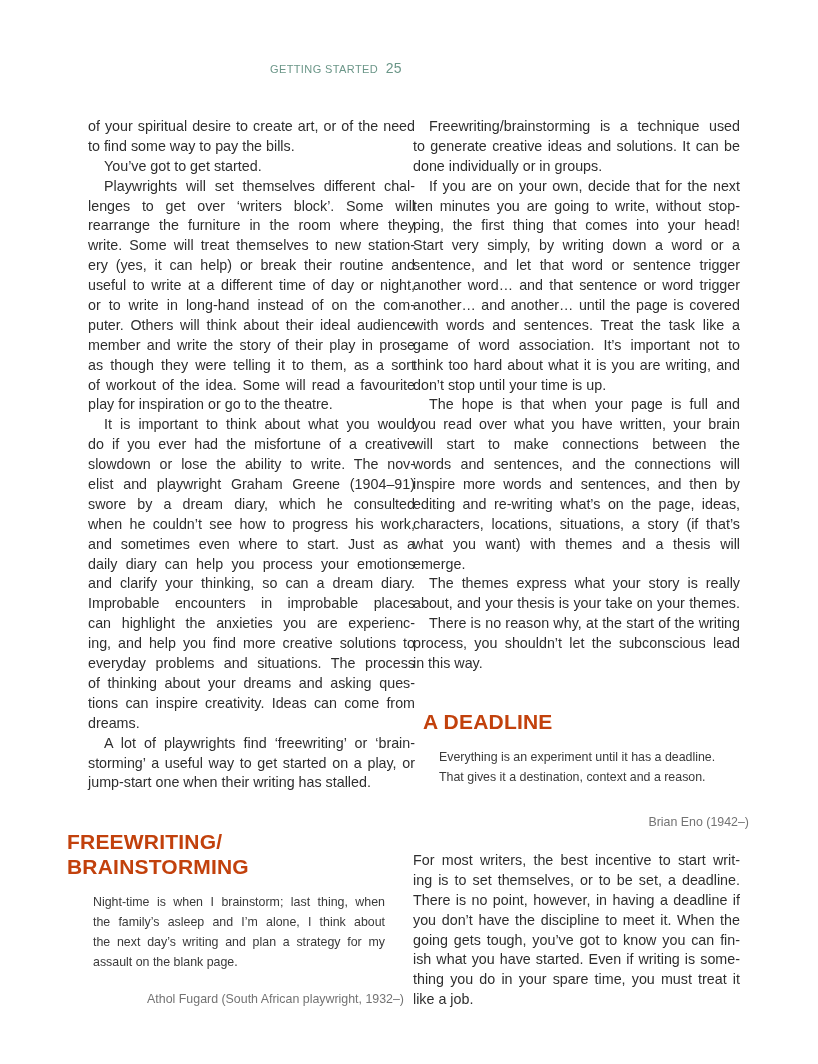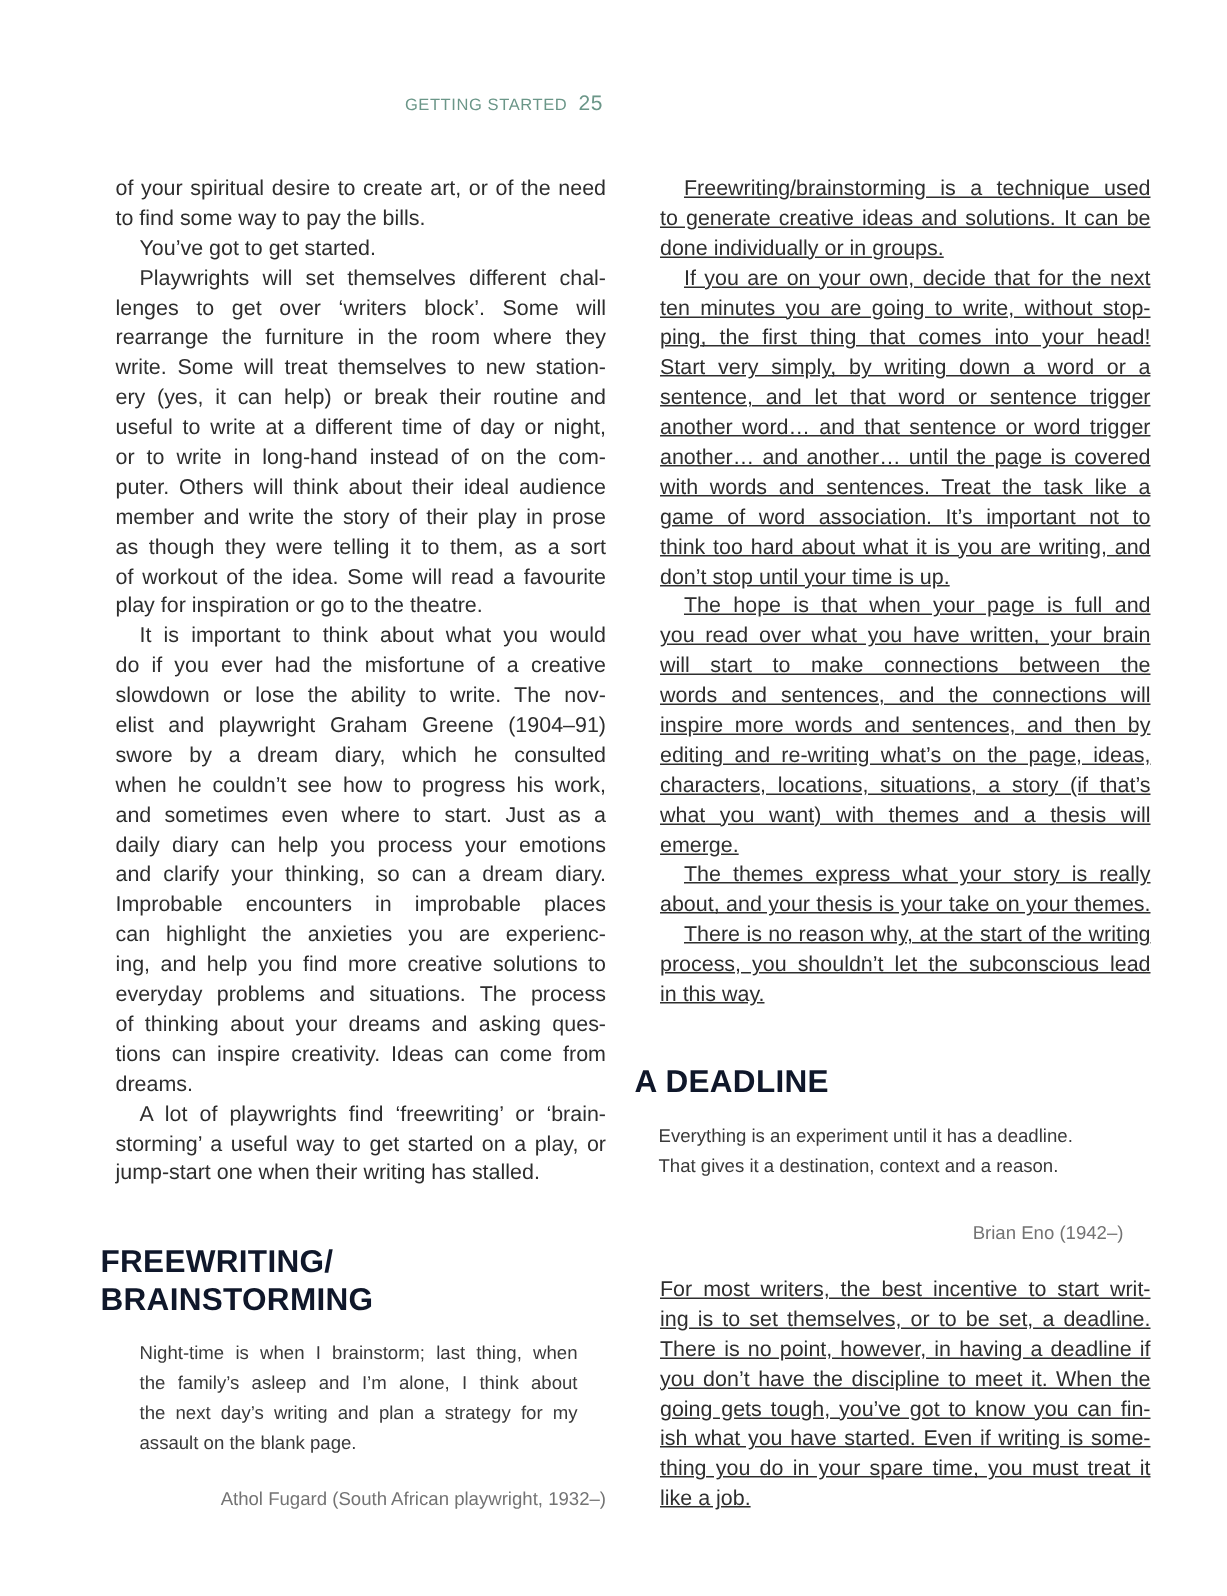--- a/index.html
+++ b/index.html
@@ -1,28 +1,28 @@
 <!DOCTYPE html>
 <html><head>
 <meta charset="utf-8">
 <style>
   html, body { margin: 0; padding: 0; background: #ffffff; }
   body { width: 818px; height: 1064px; position: relative; overflow: hidden;
          font-family: "Liberation Sans", sans-serif; color: #2e2e2e; }
   .running-head { position: absolute; top: 60px; left: 0; width: 672px; text-align: center;
                   font-size: 11px; letter-spacing: 0.4px; color: #6b9688; }
   .running-head .num { font-size: 14px; margin-left: 4px; color: #6b9688; }
-  .col { position: absolute; width: 327px; }
+  .col { position: absolute; width: 327px; margin-left: 11px; }
   .col-left { left: 77px; }
-  .col-right { left: 440px; text-decoration: underline; }
+  .col-right { left: 402px; }
   .line { display: block; height: 19.9px; line-height: 19.9px; font-size: 14.3px;
           text-align: justify; text-align-last: justify; white-space: nowrap; }
   .line.last { text-align-last: left; }
   .line.indent { padding-left: 16px; }
-  .heading { position: absolute; color: #0f172a; font-weight: bold; font-size: 21px;
+  .heading { position: absolute; color: #c2410c; font-weight: bold; font-size: 21px;
              line-height: 25px; letter-spacing: 0.2px; }
   .quote { position: absolute; font-size: 12.4px; line-height: 20px; color: #3a3a3a; }
   .quote .qline { display: block; white-space: nowrap; text-align: justify; text-align-last: justify; }
   .quote .qline.last { text-align-last: left; }
   .attrib { position: absolute; font-size: 12.4px; color: #737373; text-align: right; white-space: nowrap; }
 </style>
 </head>
 <body>
 
 <div class="running-head">

